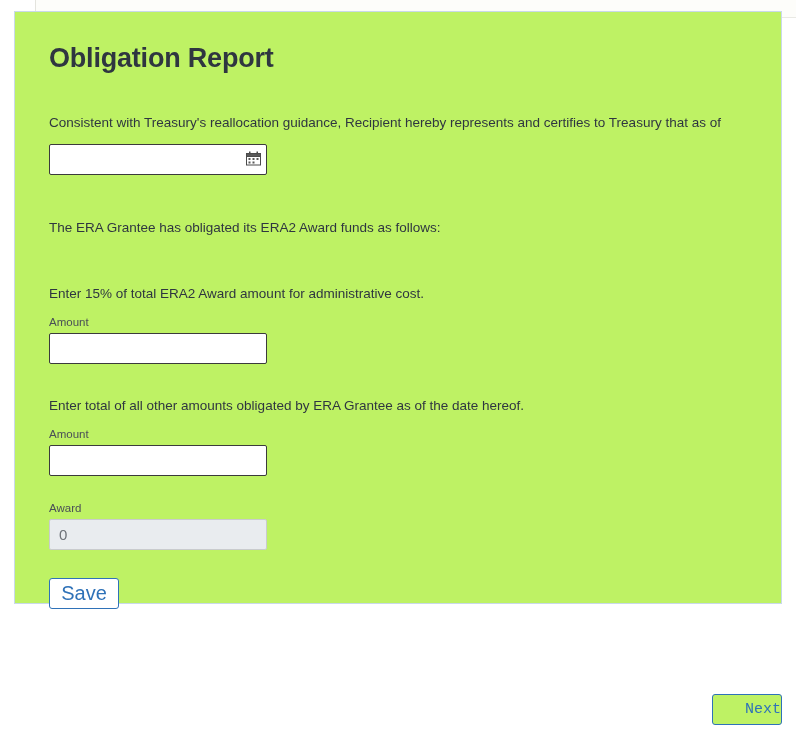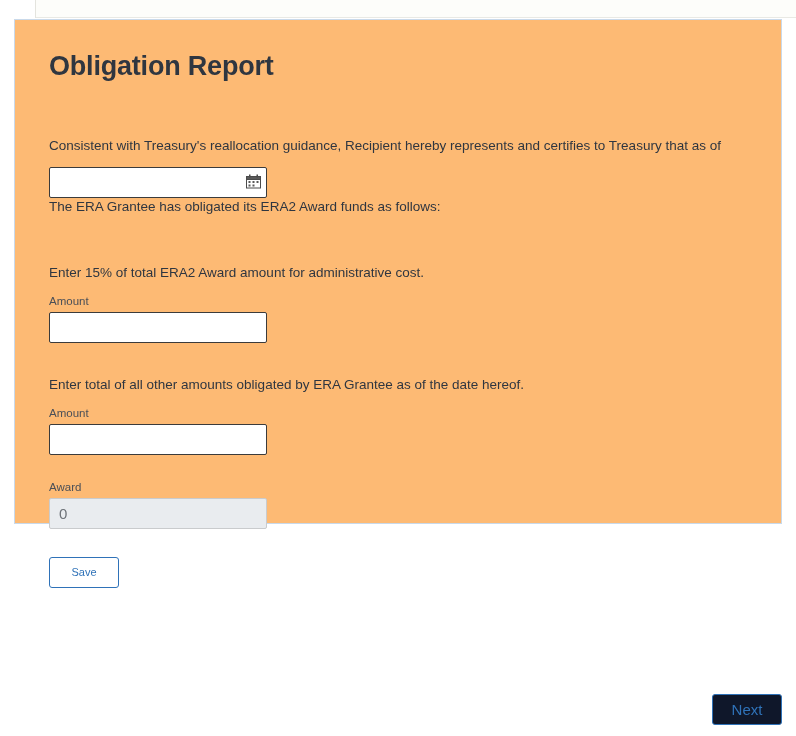--- a/index.html
+++ b/index.html
@@ -40,24 +40,24 @@
     width: 36px;
     height: 18px;
     background: #ffffff;
     border-right: 1px solid #e4e4de;
     box-sizing: border-box;
   }
 
   .card {
     position: absolute;
     left: 14px;
-    top: 19px;
+    top: 11px;
     width: 768px;
-    height: 505px;
-    background: #fdba74;
+    height: 593px;
+    background: #bef264;
     border: 1px solid #c9d9ea;
     box-sizing: border-box;
   }
 
   .card-inner {
     padding: 30px 40px 0 34px;
   }
 
   h1.title {
     margin: 0;
@@ -68,22 +68,22 @@
     color: #2f3640;
     letter-spacing: -0.2px;
   }
 
   .paragraph {
     font-size: 13.5px;
     line-height: 18px;
     color: #2f3640;
   }
 
-  .p1 { margin-top: 55px; }
-  .p2 { }
+  .p1 { margin-top: 40px; }
+  .p2 { margin-top: 44px; }
   .p3 { margin-top: 48px; }
   .p4 { margin-top: 33px; }
 
   .field {
     margin-top: 12px;
   }
   .field-label {
     font-size: 11.5px;
     line-height: 14px;
     color: #4a4f57;
@@ -140,21 +140,21 @@
 
   .save-button {
     margin-top: 28px;
     width: 70px;
     height: 31px;
     background: #ffffff;
     border: 1px solid #2f72b8;
     border-radius: 3px;
     color: #2f72b8;
     font-family: "Liberation Sans", sans-serif;
-    font-size: 11px;
+    font-size: 20px;
     line-height: 29px;
     text-align: center;
     cursor: pointer;
     padding: 0;
     box-sizing: border-box;
   }
 
   .footer {
     position: absolute;
     left: 0;
@@ -163,28 +163,28 @@
     height: 65px;
     background: #ffffff;
   }
 
   .next-button {
     position: absolute;
     right: 14px;
     top: 23px;
     width: 70px;
     height: 31px;
-    background: #0f172a;
+    background: #bef264;
     border: 1px solid #2f72b8;
     border-radius: 3px;
     color: #2f72b8;
-    font-family: Liberation Sans, sans-serif;
+    font-family: Liberation Mono, monospace;
     font-size: 15px;
     line-height: 29px;
-    text-align: center;
+    text-align: right;
     cursor: pointer;
     padding: 0;
     box-sizing: border-box;
   }
 </style>
 </head>
 <body>
 
 <div class="page">
 

